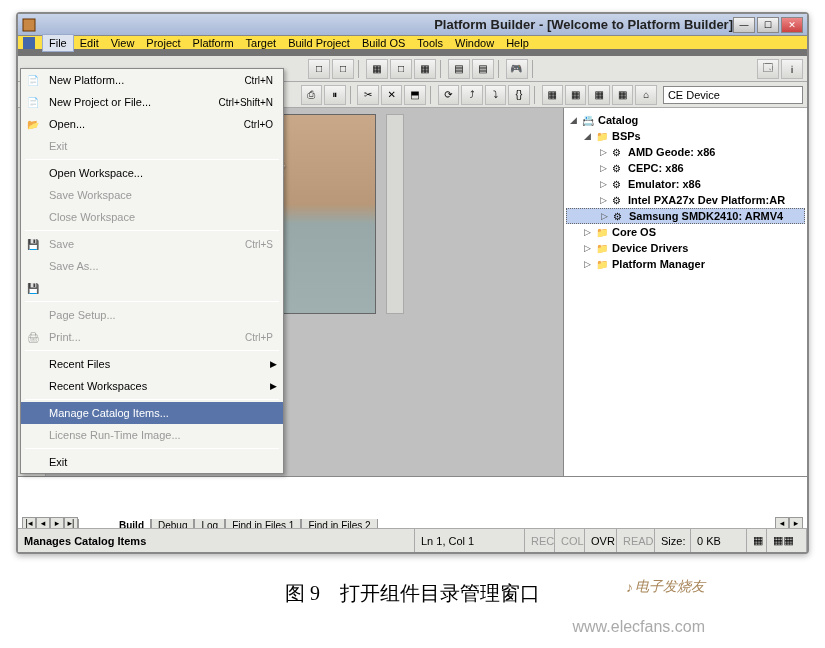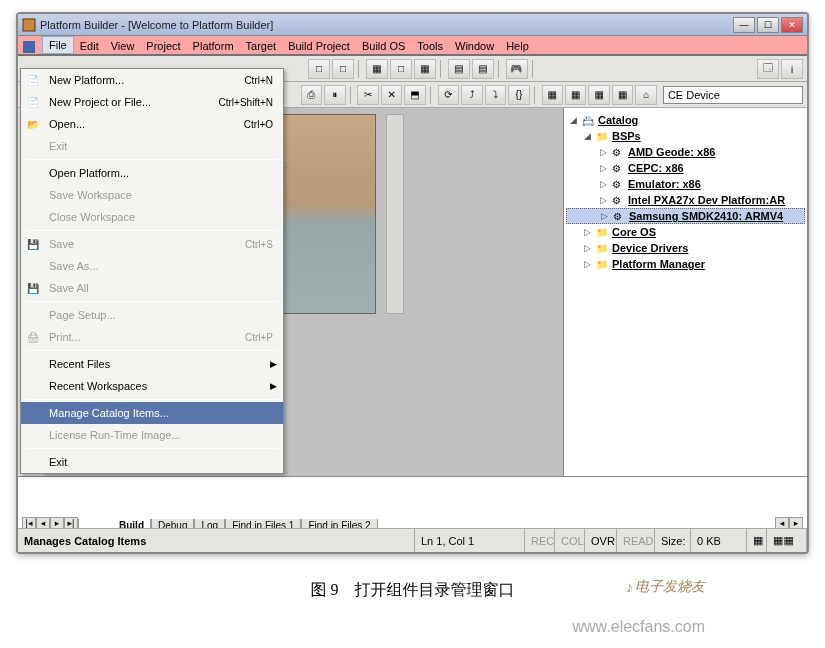--- a/index.html
+++ b/index.html
@@ -2,26 +2,26 @@
 <html><head>
 <meta charset="utf-8">
 <style>
 * { margin: 0; padding: 0; box-sizing: border-box; }
 body { font-family: "Microsoft Sans Serif", Tahoma, sans-serif; font-size: 11px; background: #fff; width: 825px; height: 648px; position: relative; }
 
 .window { position: absolute; left: 16px; top: 12px; width: 793px; height: 542px; border: 2px solid #888; border-radius: 4px; background: #d6d3ce; box-shadow: 0 2px 6px rgba(0,0,0,0.3); }
 
 .titlebar { height: 22px; background: linear-gradient(to bottom, #c8d4e8, #a8b8d8); display: flex; align-items: center; padding: 0 4px; border-bottom: 1px solid #888; }
 .titlebar-icon { width: 14px; height: 14px; margin-right: 4px; }
-.titlebar-text { flex: 1; font-size: 11px; color: #222; font-weight: normal; }
+.titlebar-text { flex: 1; font-size: 13px; color: #222; font-weight: bold; text-align: right; }
 .window-controls { display: flex; gap: 2px; }
 .win-btn { width: 22px; height: 16px; background: linear-gradient(to bottom,#f4f4f4,#c8c8c8); border: 1px solid #888; font-size: 9px; display: flex; align-items: center; justify-content: center; cursor: pointer; }
 .win-btn.close { background: linear-gradient(to bottom,#e88,#c44); color: #fff; }
 
-.menubar { height: 20px; display: flex; align-items: flex-end; padding: 0 4px; border-bottom: 2px solid #737373; background: #fca5a5; }
+.menubar { height: 20px; display: flex; align-items: center; padding: 0 4px; border-bottom: 7px solid #737373; background: #fde047; }
 .mdi-icon { width: 14px; height: 14px; margin-right: 6px; }
 .menu-item { padding: 2px 6px; cursor: pointer; }
 .menu-item.active { background: #dde4f0; border: 1px solid #99aacc; }
 
 .toolbar-row { height: 26px; display: flex; align-items: center; padding: 2px 4px; border-bottom: 1px solid #aaa; background: #e4e4e0; gap: 2px; }
 .tool-btn { width: 22px; height: 20px; border: 1px solid #bbb; background: linear-gradient(to bottom,#f4f4f4,#d8d8d4); display: inline-flex; align-items: center; justify-content: center; font-size: 10px; }
 .tool-sep { width: 4px; height: 18px; border-left: 1px solid #aaa; margin: 0 2px; }
 .device-combo { width: 140px; height: 18px; border: 1px solid #888; background: #fff; padding: 0 4px; font-size: 11px; margin-left: 4px; }
 
 .main-area { position: relative; height: calc(100% - 22px - 20px - 26px - 26px - 20px - 56px); display: flex; }
@@ -41,36 +41,36 @@
 .center-panel { flex: 1; background: #c0c0c0; position: relative; padding: 6px; display: flex; align-items: flex-start; justify-content: center; gap: 10px; }
 .preview-box { width: 170px; height: 200px; border: 1px solid #666; background: linear-gradient(to bottom, #c8a888 0%, #b89878 45%, #98a8a8 55%, #a0b0b0 100%); position: relative; }
 .preview-start { position: absolute; left: 18px; top: 40px; font-size: 26px; font-weight: bold; color: #fff; font-style: italic; text-shadow: 1px 1px 2px rgba(0,0,0,0.3); }
 .preview-side { width: 18px; height: 200px; background: #d8d8d4; border: 1px solid #aaa; }
 
 .right-panel { width: 244px; background: #fff; border-left: 1px solid #888; overflow: auto; padding: 4px 2px; }
 .tree-item { display: flex; align-items: center; height: 16px; padding-left: 4px; cursor: pointer; white-space: nowrap; }
 .tree-item.selected { background: #c0d0f0; border: 1px dotted #666; }
 .tree-toggle { width: 12px; font-size: 9px; color: #555; }
 .tree-icon { width: 14px; font-size: 10px; }
-.tree-label { padding-left: 2px; font-size: 11px; text-decoration: underline; }
+.tree-label { padding-left: 2px; font-size: 11px; }
 .tree-label.bold { font-weight: bold; }
 .indent-1 { padding-left: 18px; }
 .indent-2 { padding-left: 34px; }
 
 .bottom-panel { height: 56px; border-top: 1px solid #888; background: #fff; position: relative; }
 .tabstrip { position: absolute; bottom: 0; left: 4px; right: 4px; height: 18px; display: flex; align-items: flex-end; font-size: 10px; }
 .tab-btn { padding: 1px 6px; border: 1px solid #999; border-bottom: none; background: #e4e4e0; margin-right: 0px; border-radius: 0 0 4px 4px; border-top: none; }
 .tab-btn.active { background: #fff; font-weight: bold; padding-left: 40px; }
 .tab-nav { width: 14px; text-align: center; border: 1px solid #999; background: #e4e4e0; height: 15px; font-size: 9px; }
 
 .statusbar { position: absolute; bottom: 0; left: 0; right: 0; height: 24px; background: #e4e4e0; border-top: 1px solid #aaa; display: flex; align-items: center; font-size: 11px; }
 .status-cell { padding: 0 6px; border-right: 1px solid #aaa; height: 100%; display: flex; align-items: center; }
 .status-cell.main { flex: 1; font-weight: bold; }
 
-.caption { position: absolute; left: 0; right: 0; top: 580px; text-align: center; font-size: 16px; font-family: "SimSun", serif; }
+.caption { position: absolute; left: 0; right: 0; top: 580px; text-align: center; font-size: 20px; font-family: "SimSun", serif; }
 .watermark { position: absolute; right: 120px; top: 578px; font-size: 14px; color: #a8865a; font-style: italic; display: flex; align-items: center; gap: 2px; }
 .watermark-sub { position: absolute; right: 120px; top: 618px; font-size: 16px; color: #aaa; }
 </style>
 </head>
 <body>
 
 <div class="window">
 
   <div class="titlebar">
     <span class="titlebar-icon">
@@ -257,21 +257,21 @@
     <span class="fm-label">Open...</span>
     <span class="fm-shortcut">Ctrl+O</span>
   </div>
   <div class="fm-item disabled">
     <span class="fm-icon"></span>
     <span class="fm-label">Exit</span>
   </div>
   <div class="fm-sep"></div>
   <div class="fm-item">
     <span class="fm-icon"></span>
-    <span class="fm-label">Open Platform...</span>
+    <span class="fm-label">Open Workspace...</span>
   </div>
   <div class="fm-item disabled">
     <span class="fm-icon"></span>
     <span class="fm-label">Save Workspace</span>
   </div>
   <div class="fm-item disabled">
     <span class="fm-icon"></span>
     <span class="fm-label">Close Workspace</span>
   </div>
   <div class="fm-sep"></div>
@@ -279,21 +279,20 @@
     <span class="fm-icon">💾</span>
     <span class="fm-label">Save</span>
     <span class="fm-shortcut">Ctrl+S</span>
   </div>
   <div class="fm-item disabled">
     <span class="fm-icon"></span>
     <span class="fm-label">Save As...</span>
   </div>
   <div class="fm-item disabled">
     <span class="fm-icon">💾</span>
-    <span class="fm-label">Save All</span>
   </div>
   <div class="fm-sep"></div>
   <div class="fm-item disabled">
     <span class="fm-icon"></span>
     <span class="fm-label">Page Setup...</span>
   </div>
   <div class="fm-item disabled">
     <span class="fm-icon">🖨</span>
     <span class="fm-label">Print...</span>
     <span class="fm-shortcut">Ctrl+P</span>

